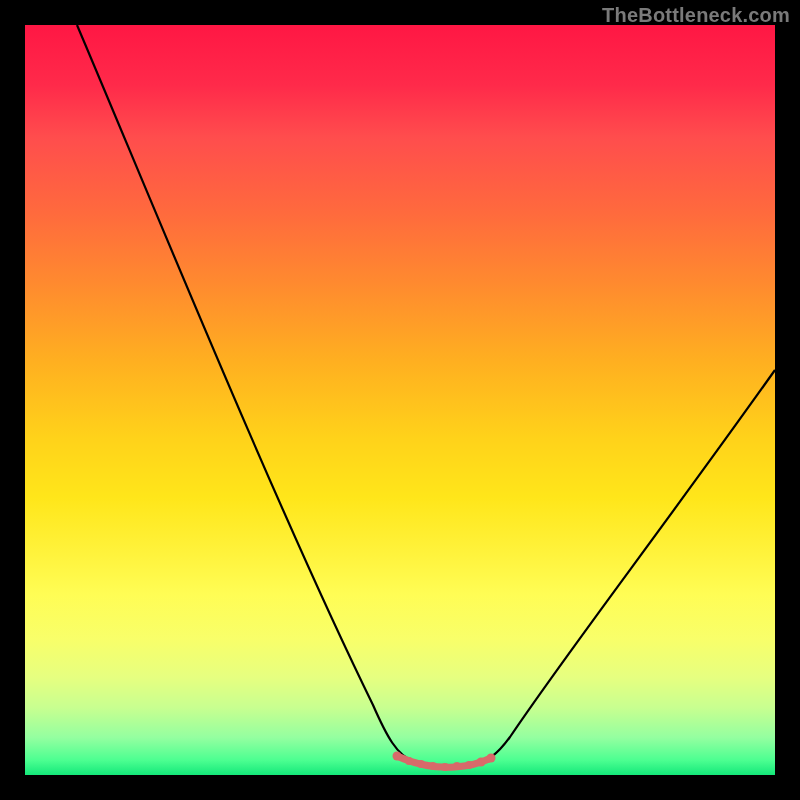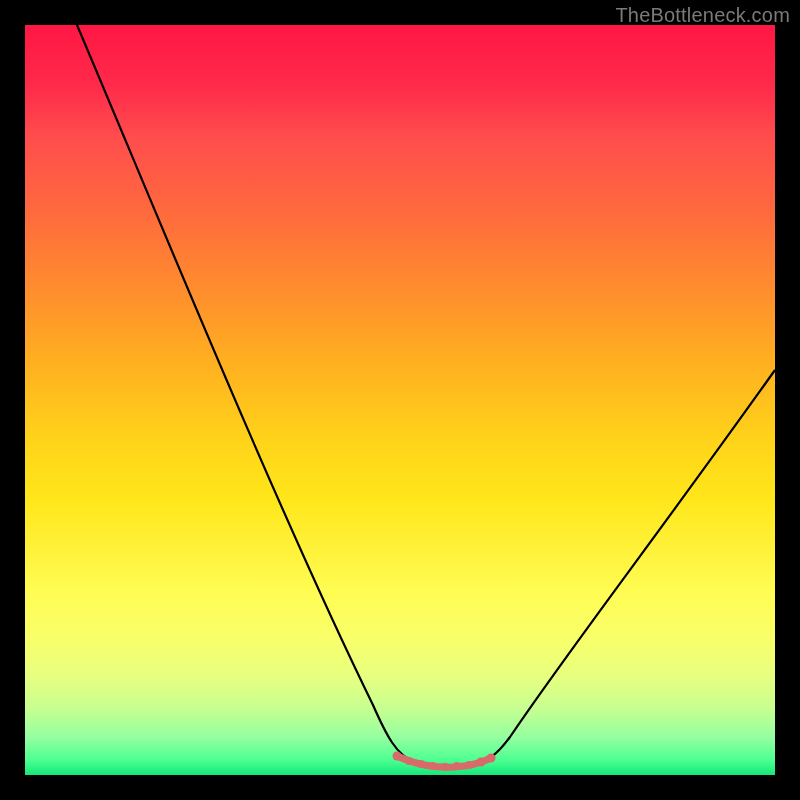--- a/index.html
+++ b/index.html
@@ -41,21 +41,21 @@
     position: absolute;
     inset: 0;
   }
 
   .watermark {
     position: absolute;
     top: 4px;
     right: 10px;
     font-size: 20px;
     color: #7a7a7a;
-    font-weight: 400;
+    font-weight: 700;
     letter-spacing: 0.2px;
   }
 </style>
 </head>
 <body>
 
 <div class="watermark">TheBottleneck.com</div>
 
 <div class="plot-area">
   <div class="gradient"></div>

